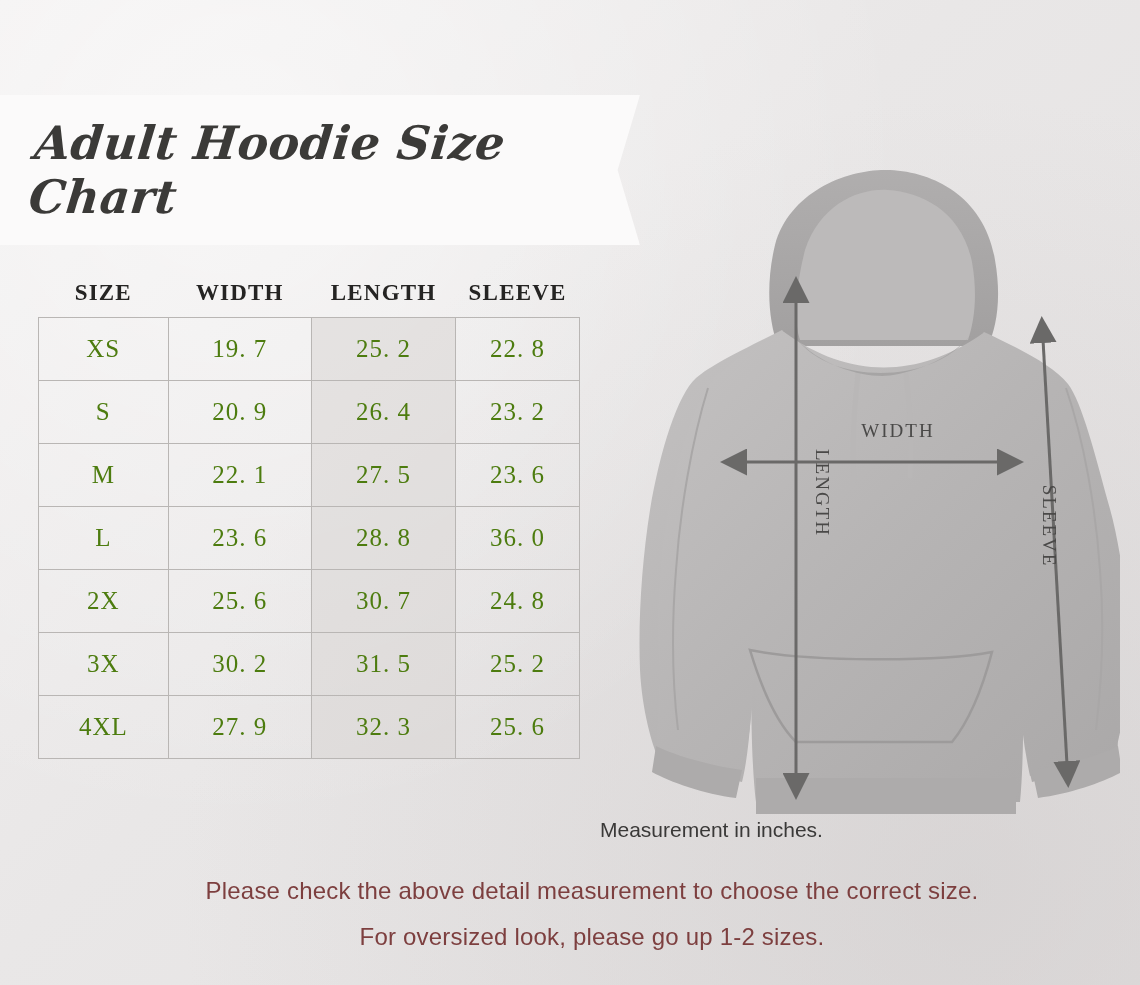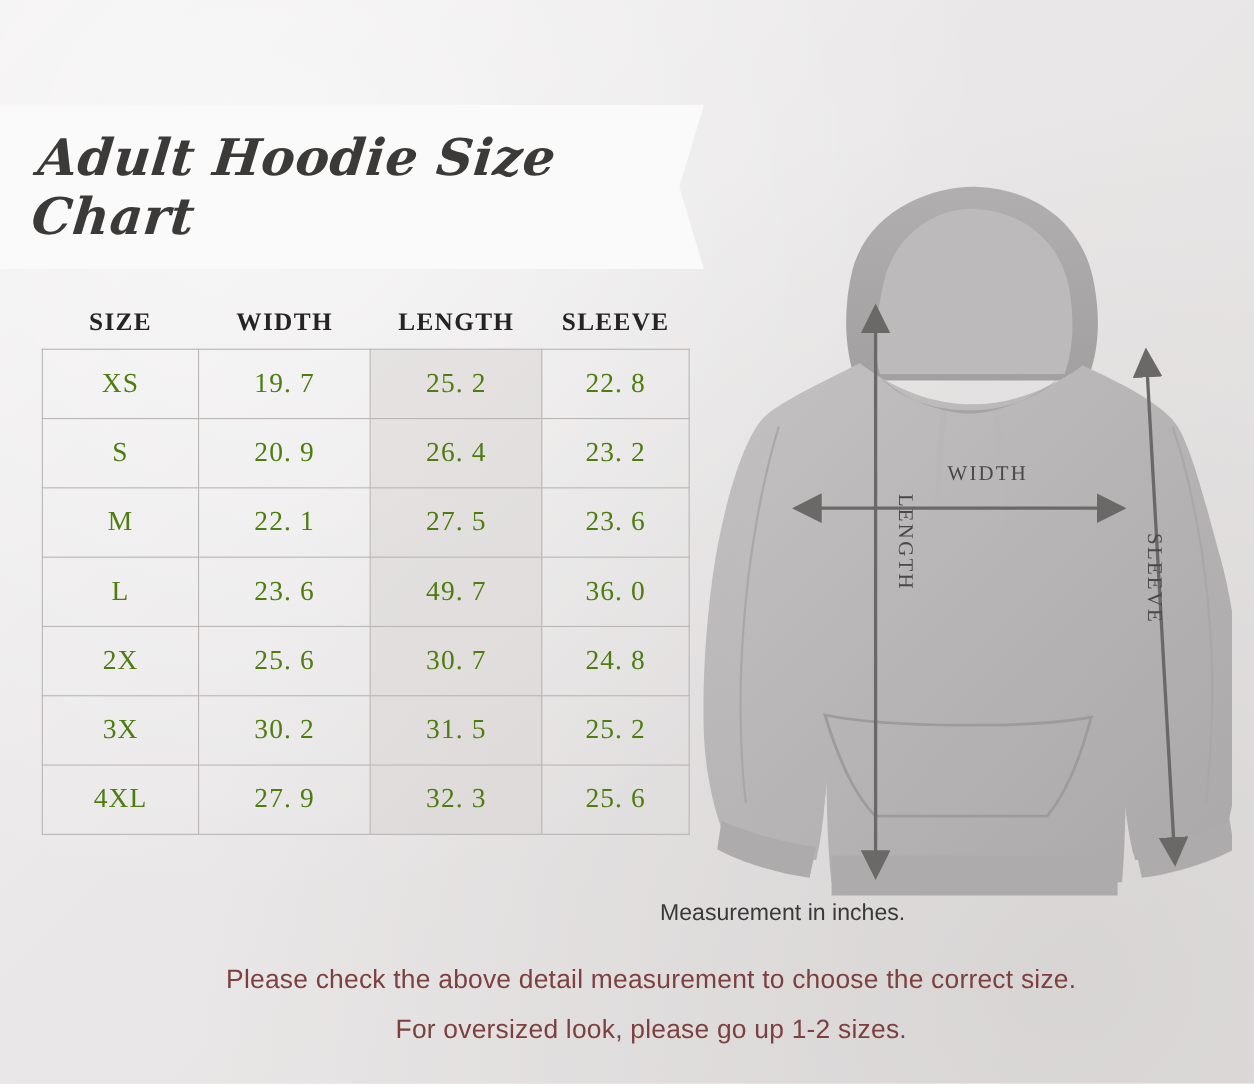--- a/index.html
+++ b/index.html
@@ -51,21 +51,21 @@
 
   
   .table-wrap {
     position: absolute;
     left: 38px;
     top: 280px;
     width: 542px;
   }
   table.size-table {
     border-collapse: collapse;
-    width: 589px;
+    width: 542px;
     font-family: "Liberation Serif", serif;
     color: #2e2d2c;
   }
   table.size-table thead th {
     font-size: 23px;
     font-weight: 700;
     letter-spacing: 1.2px;
     padding: 0 0 11px 0;
     border: none;
     text-align: center;
@@ -195,21 +195,21 @@
       </tr>
       <tr>
         <td class="col-size">M</td>
         <td class="col-width">22. 1</td>
         <td class="col-length">27. 5</td>
         <td class="col-sleeve">23. 6</td>
       </tr>
       <tr>
         <td class="col-size">L</td>
         <td class="col-width">23. 6</td>
-        <td class="col-length">49. 7</td>
+        <td class="col-length">28. 8</td>
         <td class="col-sleeve">36. 0</td>
       </tr>
       <tr>
         <td class="col-size">2X</td>
         <td class="col-width">25. 6</td>
         <td class="col-length">30. 7</td>
         <td class="col-sleeve">24. 8</td>
       </tr>
       <tr>
         <td class="col-size">3X</td>

